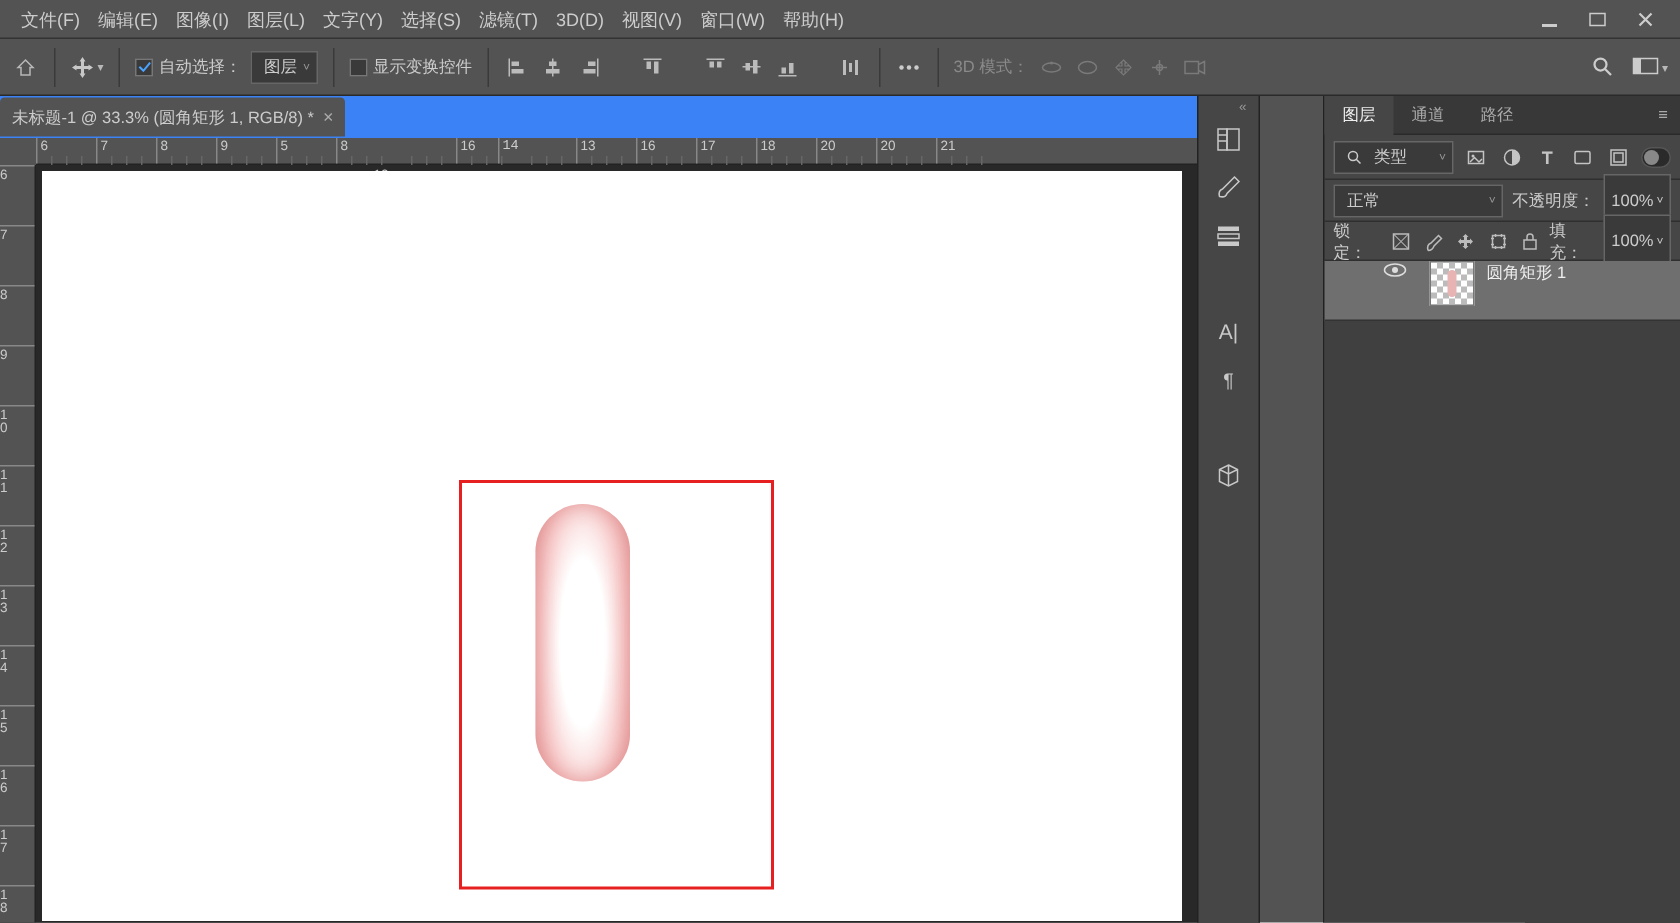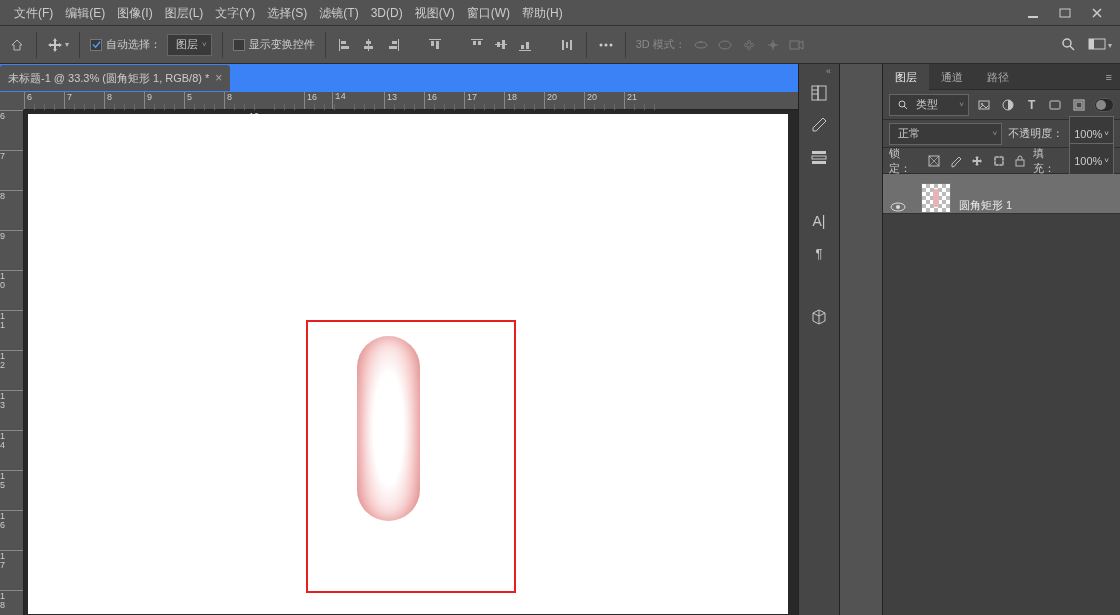--- a/index.html
+++ b/index.html
@@ -62,21 +62,21 @@
 
 .layer-blend { height:28px; display:flex; align-items:center; gap:6px; padding:0 6px; border-bottom:1px solid #2f2f2f; }
 .layer-blend .dd { flex:1; }
 .pct-box { display:flex; align-items:center; gap:2px; background:#3a3a3a; border:1px solid #666; height:36px; padding:0 4px; }
 .pct-box .arrow { font-size:8px; }
 
 .layer-lock { height:26px; display:flex; align-items:center; gap:4px; padding:0 6px; border-bottom:1px solid #2f2f2f; font-size:11px; }
 .lock-icon { width:18px; height:16px; display:flex; align-items:center; justify-content:center; color:#bcbcbc; }
 
 .layers-list { flex:1; background:#404040; overflow:hidden; }
-.layer-row { height:40px; display:flex; align-items:flex-end; border-bottom:1px solid #333; }
+.layer-row { height:40px; display:flex; align-items:flex-start; border-bottom:1px solid #333;padding-left:32px; }
 .layer-row.sel { background:#6f6f6f; }
 .eye { width:30px; display:flex; justify-content:center; }
 .thumb-box { width:30px; height:30px; border:1px solid #777; margin:0 8px; background:#fff; display:flex; align-items:center; justify-content:center; }
 .thumb-checker { background-image: repeating-conic-gradient(#bbb 0 25%, #fff 0 50%); background-size:8px 8px; }
 .lname { flex:1; font-size:11px; color:#eee; }
 .lock-ind { width:20px; color:#c8c8c8; }
 
 .right-opts { position:absolute; right:8px; top:33px; display:flex; gap:10px; align-items:center; }
 
 svg { pointer-events:none; }

